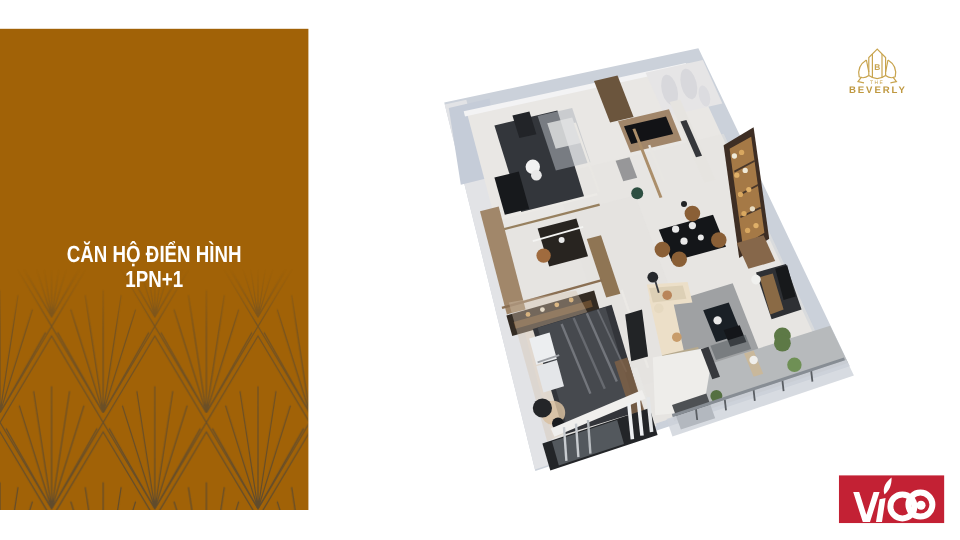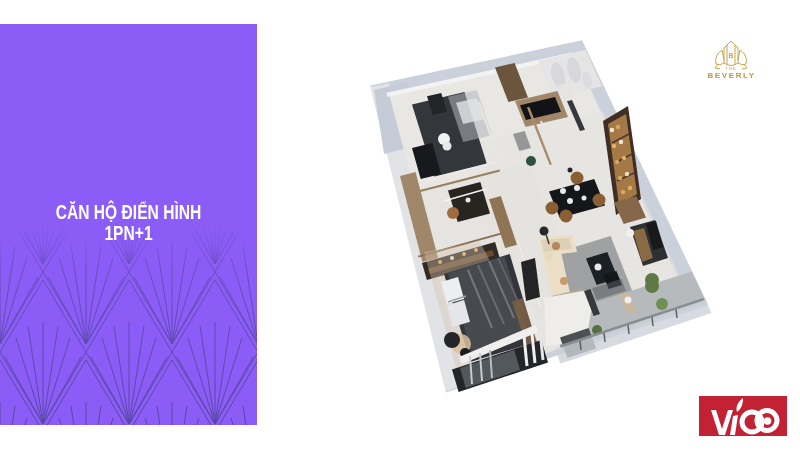--- a/index.html
+++ b/index.html
@@ -1,19 +1,19 @@
 <!DOCTYPE html>
 <html><head>
 <meta charset="utf-8">
 <style>
   html,body{margin:0;padding:0;}
   body{width:800px;height:450px;background:#ffffff;overflow:hidden;
        font-family:"Liberation Sans", sans-serif;position:relative;}
   .panel{position:absolute;left:0;top:24px;width:257px;height:401px;
-         background:#8b5cf6;}
+         background:#a16207;}
   .panel-title{position:absolute;left:0;top:178px;width:257px;
          text-align:center;color:#ffffff;font-weight:bold;font-size:19.5px;
          line-height:21px;letter-spacing:0px;transform:scaleX(0.8);
          transform-origin:50% 50%;}
 </style>
 </head>
 <body>
 
 <div class="panel">
 

